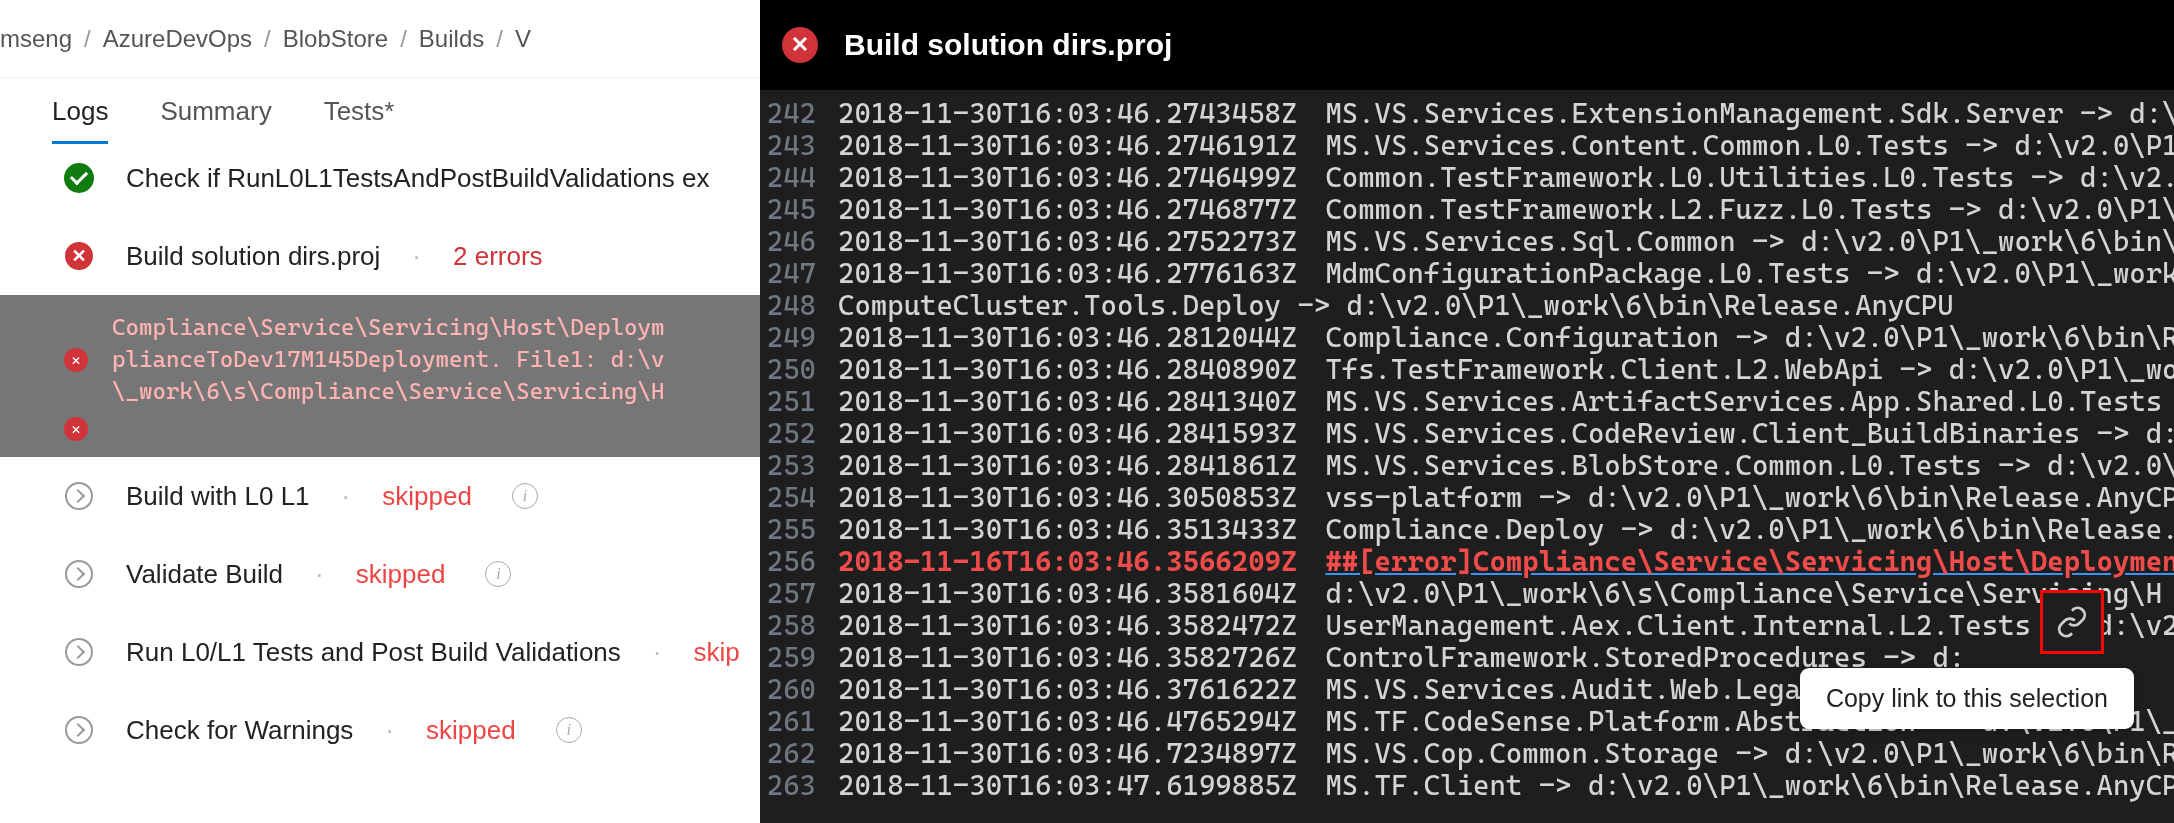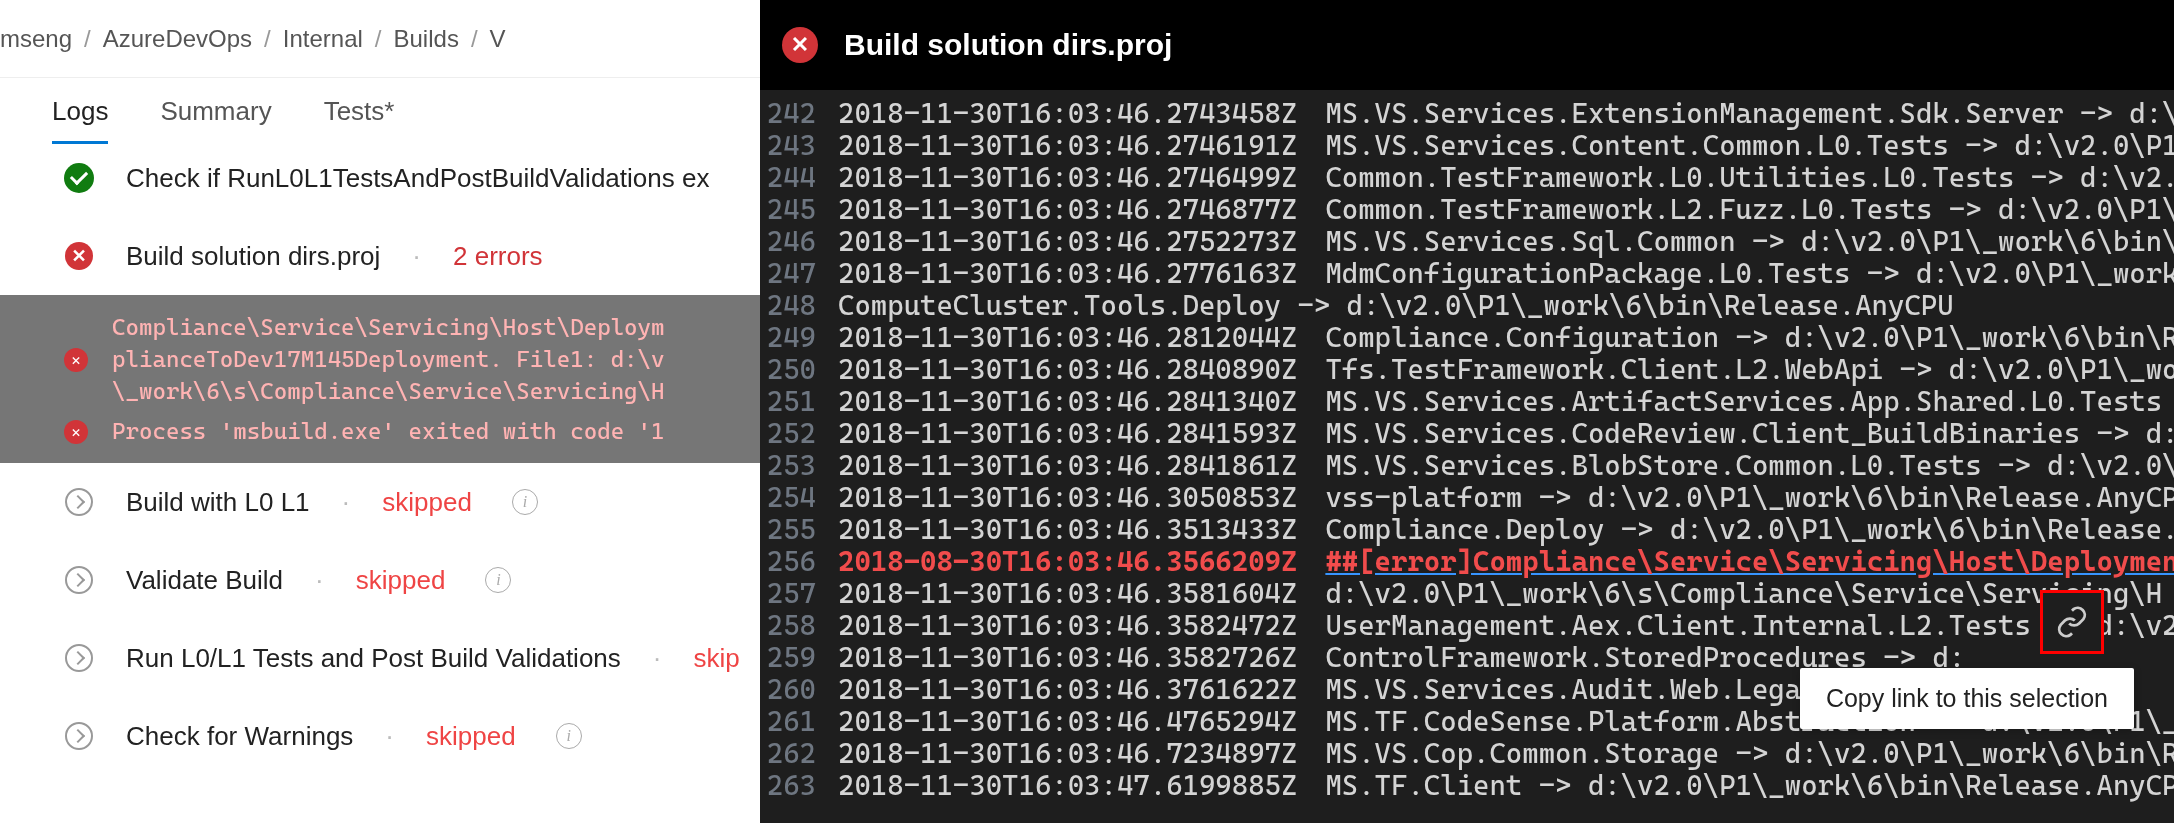--- a/index.html
+++ b/index.html
@@ -194,33 +194,33 @@
     .link-btn svg { width: 34px; height: 34px; }
     .tooltip {
       position: absolute;
       right: 40px;
       top: 668px;
       background: #fff;
       color: #222;
       padding: 16px 26px;
       font-size: 25px;
       box-shadow: 0 2px 8px rgba(0,0,0,.2);
-      border-radius: 2px;
+      border-radius: 9px;
     }
   </style>
 </head>
 <body>
 
 <div class="left-panel">
   <div class="breadcrumb">
     <span class="crumb">mseng</span>
     <span class="sep">/</span>
     <span class="crumb">AzureDevOps</span>
     <span class="sep">/</span>
-    <span class="crumb">Internal</span>
+    <span class="crumb">BlobStore</span>
     <span class="sep">/</span>
     <span class="crumb">Builds</span>
     <span class="sep">/</span>
     <span class="crumb">V</span>
   </div>
 
   <div class="tabs">
     <div class="tab active">Logs</div>
     <div class="tab">Summary</div>
     <div class="tab">Tests*</div>
@@ -249,21 +249,20 @@
             <div class="x-circle-red-small"></div>
           </div>
         <div class="err-text">Compliance\Service\Servicing\Host\Deploym
 plianceToDev17M145Deployment. File1: d:\v
 \_work\6\s\Compliance\Service\Servicing\H</div>
       </div>
       <div class="err-line">
         <div class="err-icon">
             <div class="x-circle-red-small"></div>
           </div>
-        <div class="err-text">Process 'msbuild.exe' exited with code '1</div>
       </div>
     </div>
 
     <div class="step">
       <div class="icon-wrap">
           <div class="chevron-circle"></div>
         </div>
       <span>Build with L0 L1</span>
       <span class="meta-dot">·</span>
       <span class="skipped">skipped</span>
@@ -314,21 +313,21 @@
       <div class="log-line"><span class="ln">246</span><span class="ts">2018-11-30T16:03:46.2752273Z</span><span class="msg">MS.VS.Services.Sql.Common -&gt; d:\v2.0\P1\_work\6\bin\Release.AnyCPU\</span></div>
       <div class="log-line"><span class="ln">247</span><span class="ts">2018-11-30T16:03:46.2776163Z</span><span class="msg">MdmConfigurationPackage.L0.Tests -&gt; d:\v2.0\P1\_work\6\bin\Release.An</span></div>
       <div class="log-line"><span class="ln">248</span><span class="msg">ComputeCluster.Tools.Deploy -&gt; d:\v2.0\P1\_work\6\bin\Release.AnyCPU</span></div>
       <div class="log-line"><span class="ln">249</span><span class="ts">2018-11-30T16:03:46.2812044Z</span><span class="msg">Compliance.Configuration -&gt; d:\v2.0\P1\_work\6\bin\Release.AnyCPU\Com</span></div>
       <div class="log-line"><span class="ln">250</span><span class="ts">2018-11-30T16:03:46.2840890Z</span><span class="msg">Tfs.TestFramework.Client.L2.WebApi -&gt; d:\v2.0\P1\_work\6\bin\Release</span></div>
       <div class="log-line"><span class="ln">251</span><span class="ts">2018-11-30T16:03:46.2841340Z</span><span class="msg">MS.VS.Services.ArtifactServices.App.Shared.L0.Tests -&gt; d:\v2.0\P1\_wo</span></div>
       <div class="log-line"><span class="ln">252</span><span class="ts">2018-11-30T16:03:46.2841593Z</span><span class="msg">MS.VS.Services.CodeReview.Client_BuildBinaries -&gt; d:\v2.0\P1\_work\6</span></div>
       <div class="log-line"><span class="ln">253</span><span class="ts">2018-11-30T16:03:46.2841861Z</span><span class="msg">MS.VS.Services.BlobStore.Common.L0.Tests -&gt; d:\v2.0\P1\_work\6\bin\R</span></div>
       <div class="log-line"><span class="ln">254</span><span class="ts">2018-11-30T16:03:46.3050853Z</span><span class="msg">vss-platform -&gt; d:\v2.0\P1\_work\6\bin\Release.AnyCPU\WebPlatform.We</span></div>
       <div class="log-line"><span class="ln">255</span><span class="ts">2018-11-30T16:03:46.3513433Z</span><span class="msg">Compliance.Deploy -&gt; d:\v2.0\P1\_work\6\bin\Release.AnyCPU\Compliance</span></div>
-      <div class="log-line error"><span class="ln">256</span><span class="ts">2018-08-30T16:03:46.3566209Z</span><span class="msg">##[error]Compliance\Service\Servicing\Host\Deployment\Operations\Compli</span></div>
+      <div class="log-line error"><span class="ln">256</span><span class="ts">2018-11-16T16:03:46.3566209Z</span><span class="msg">##[error]Compliance\Service\Servicing\Host\Deployment\Operations\Compli</span></div>
       <div class="log-line"><span class="ln">257</span><span class="ts">2018-11-30T16:03:46.3581604Z</span><span class="msg">d:\v2.0\P1\_work\6\s\Compliance\Service\Servicing\H   Deployment\Opera</span></div>
       <div class="log-line"><span class="ln">258</span><span class="ts">2018-11-30T16:03:46.3582472Z</span><span class="msg">UserManagement.Aex.Client.Internal.L2.Tests -&gt; d:\v2.0\P1\_work\6\bi</span></div>
       <div class="log-line"><span class="ln">259</span><span class="ts">2018-11-30T16:03:46.3582726Z</span><span class="msg">ControlFramework.StoredProcedures -&gt; d:             lease.An</span></div>
       <div class="log-line"><span class="ln">260</span><span class="ts">2018-11-30T16:03:46.3761622Z</span><span class="msg">MS.VS.Services.Audit.Web.LegacyWeb -&gt; d:            lease.An</span></div>
       <div class="log-line"><span class="ln">261</span><span class="ts">2018-11-30T16:03:46.4765294Z</span><span class="msg">MS.TF.CodeSense.Platform.Abstraction -&gt; d:\v2.0\P1\_work\6\bin\Relea</span></div>
       <div class="log-line"><span class="ln">262</span><span class="ts">2018-11-30T16:03:46.7234897Z</span><span class="msg">MS.VS.Cop.Common.Storage -&gt; d:\v2.0\P1\_work\6\bin\Release.AnyCPU\Co</span></div>
       <div class="log-line"><span class="ln">263</span><span class="ts">2018-11-30T16:03:47.6199885Z</span><span class="msg">MS.TF.Client -&gt; d:\v2.0\P1\_work\6\bin\Release.AnyCPU\Tfs.ExtendedCl</span></div>
     </div>
 
   <div class="link-btn">

